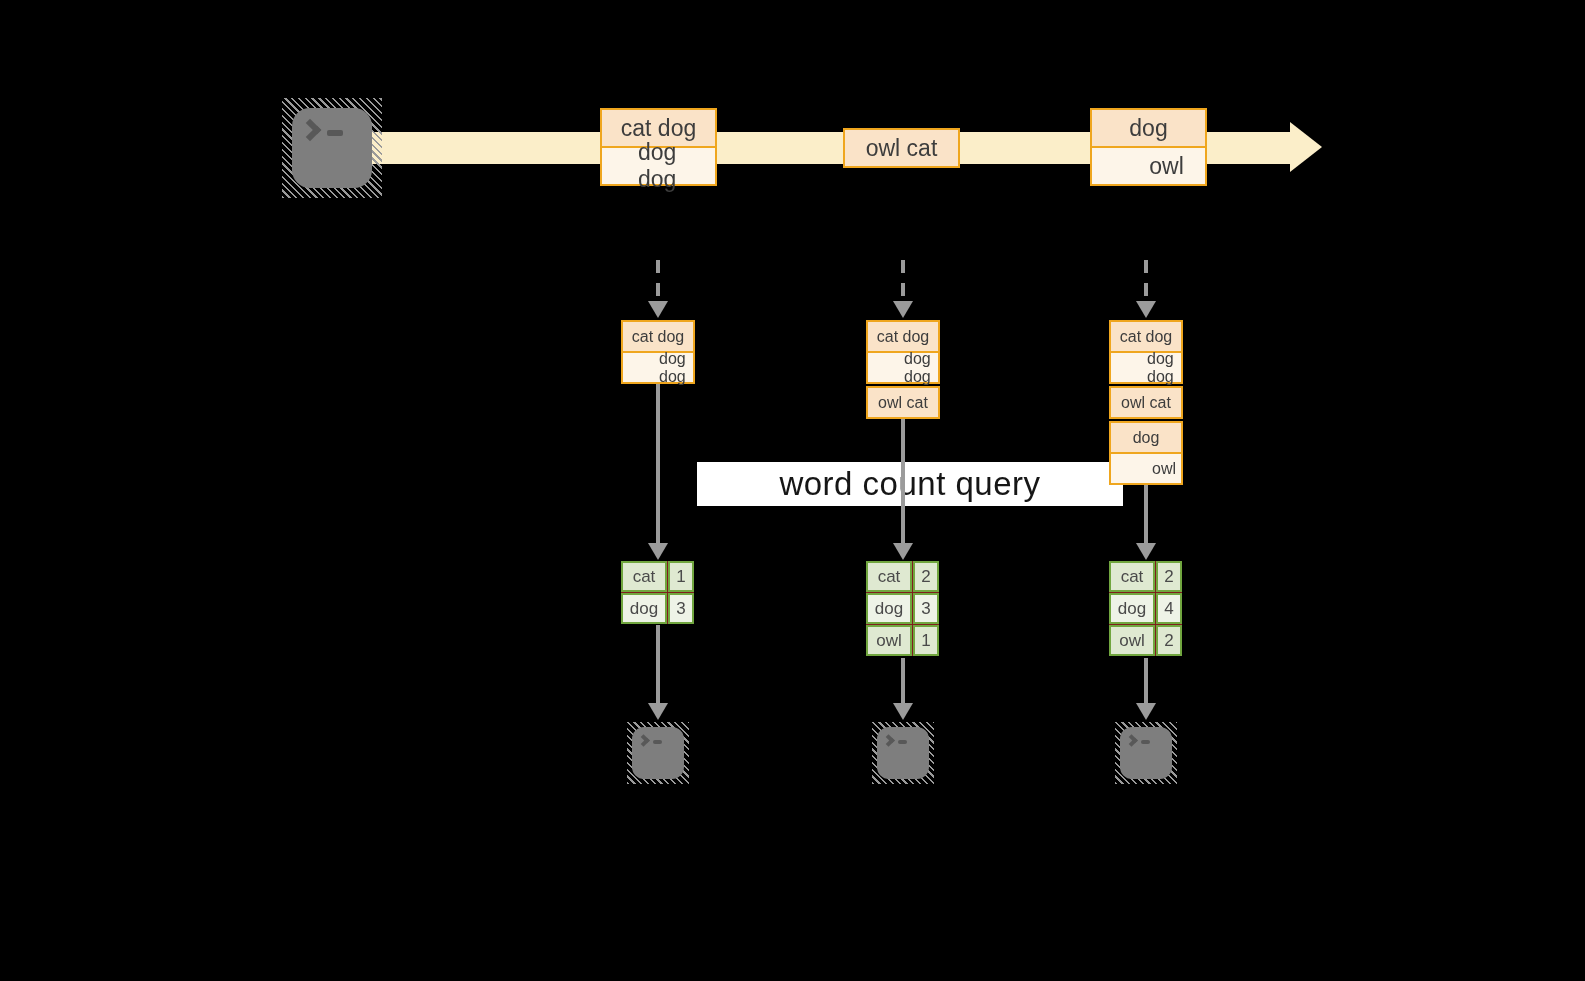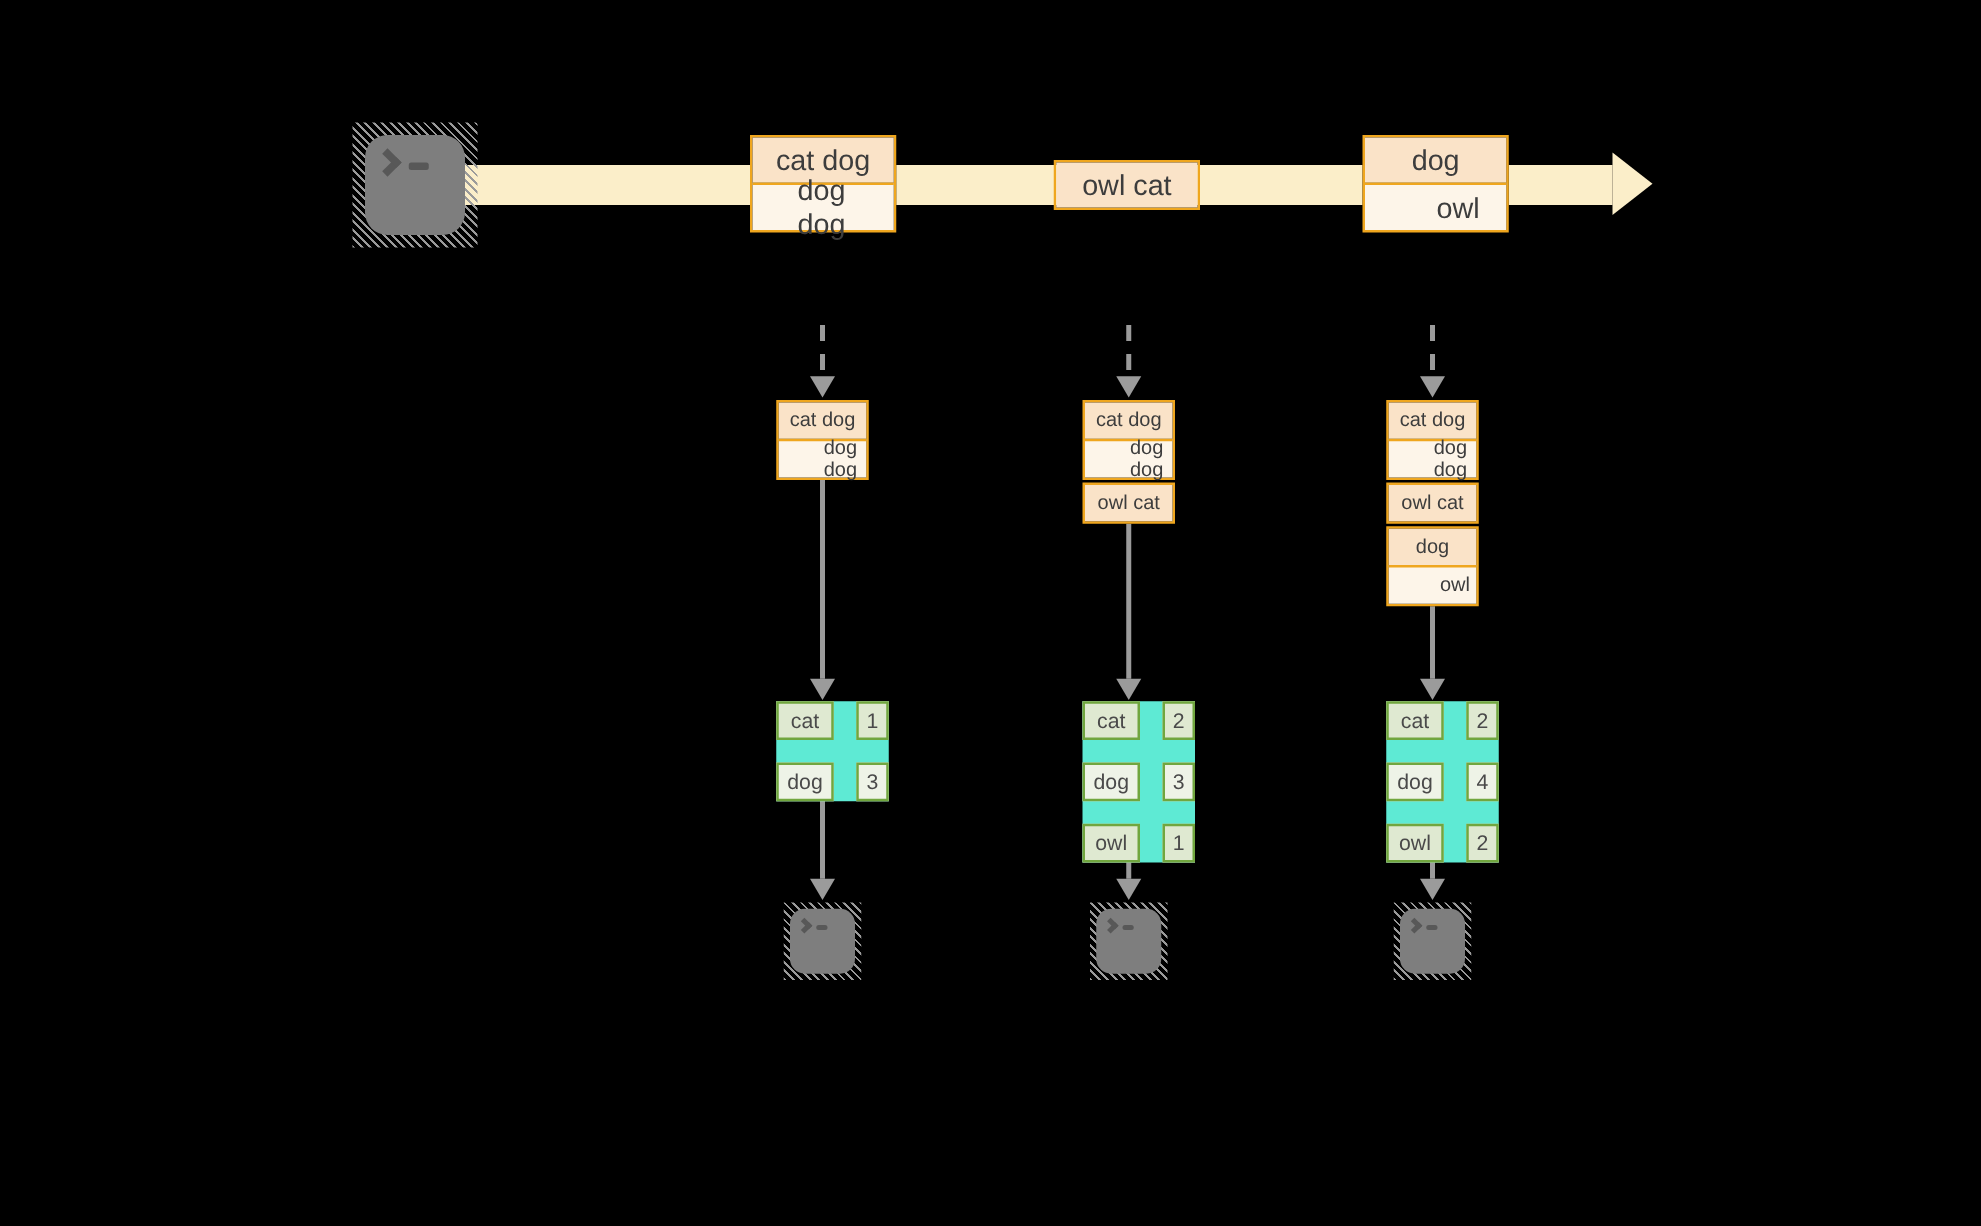--- a/index.html
+++ b/index.html
@@ -46,21 +46,21 @@
   
   .qlabel {
     position: absolute; left: 697px; top: 462px; width: 426px; height: 44px;
     background: #FFFFFF; z-index: 5;
     display: flex; align-items: center; justify-content: center;
     font-size: 33px; color: #161616; letter-spacing: 0.5px;
   }
 
   
   .rtable { position: absolute; display: grid; grid-template-columns: 46px 26px;
-    grid-auto-rows: 31px; gap: 18px; background: #5eead4; z-index: 7; }
+    grid-auto-rows: 31px; gap: 1px; background: #7f1d1d; z-index: 7; }
   .rcell { border: 2px solid #71A63F; display: flex; align-items: center; justify-content: center;
     font-size: 17px; color: #4A4A4A; }
   .g1 { background: #DFE9D1; }
   .g2 { background: #EEF3E7; }
 
   
   .terminal { position: absolute; z-index: 4;
     background: repeating-linear-gradient(45deg, #9A9A9A 0 1.6px, rgba(0,0,0,0) 1.6px 4.8px); }
   .terminal .inner { position: absolute; background: #7E7E7E; }
   .terminal.big .inner { inset: 10px; border-radius: 18px; }
@@ -74,20 +74,23 @@
   .tdash { background: #585858; border-radius: 2px; }
   .terminal.big .tdash { width: 16px; height: 6px; margin: 0 0 2px 9px; }
   .terminal.small .tdash { width: 9px; height: 4px; margin: 0 0 1px 5px; }
 </style>
 </head>
 <body>
 
 <div id="canvas">
   <div class="band"></div>
   <div class="band-head"></div>
+  <div class="qlabel">
+    <span>word count query</span>
+  </div>
   <div id="generated">
       <div class="terminal big" style="left: 282px; top: 98px; width: 100px; height: 100px; position: absolute;">
         <div class="inner"></div>
         <div class="tglyph">
           <div class="tchev"></div>
           <div class="tdash"></div>
         </div>
       </div>
       <div class="batch tl" style="left: 600px; top: 108px; position: absolute;">
         <div class="row tone-peach">cat dog</div>

